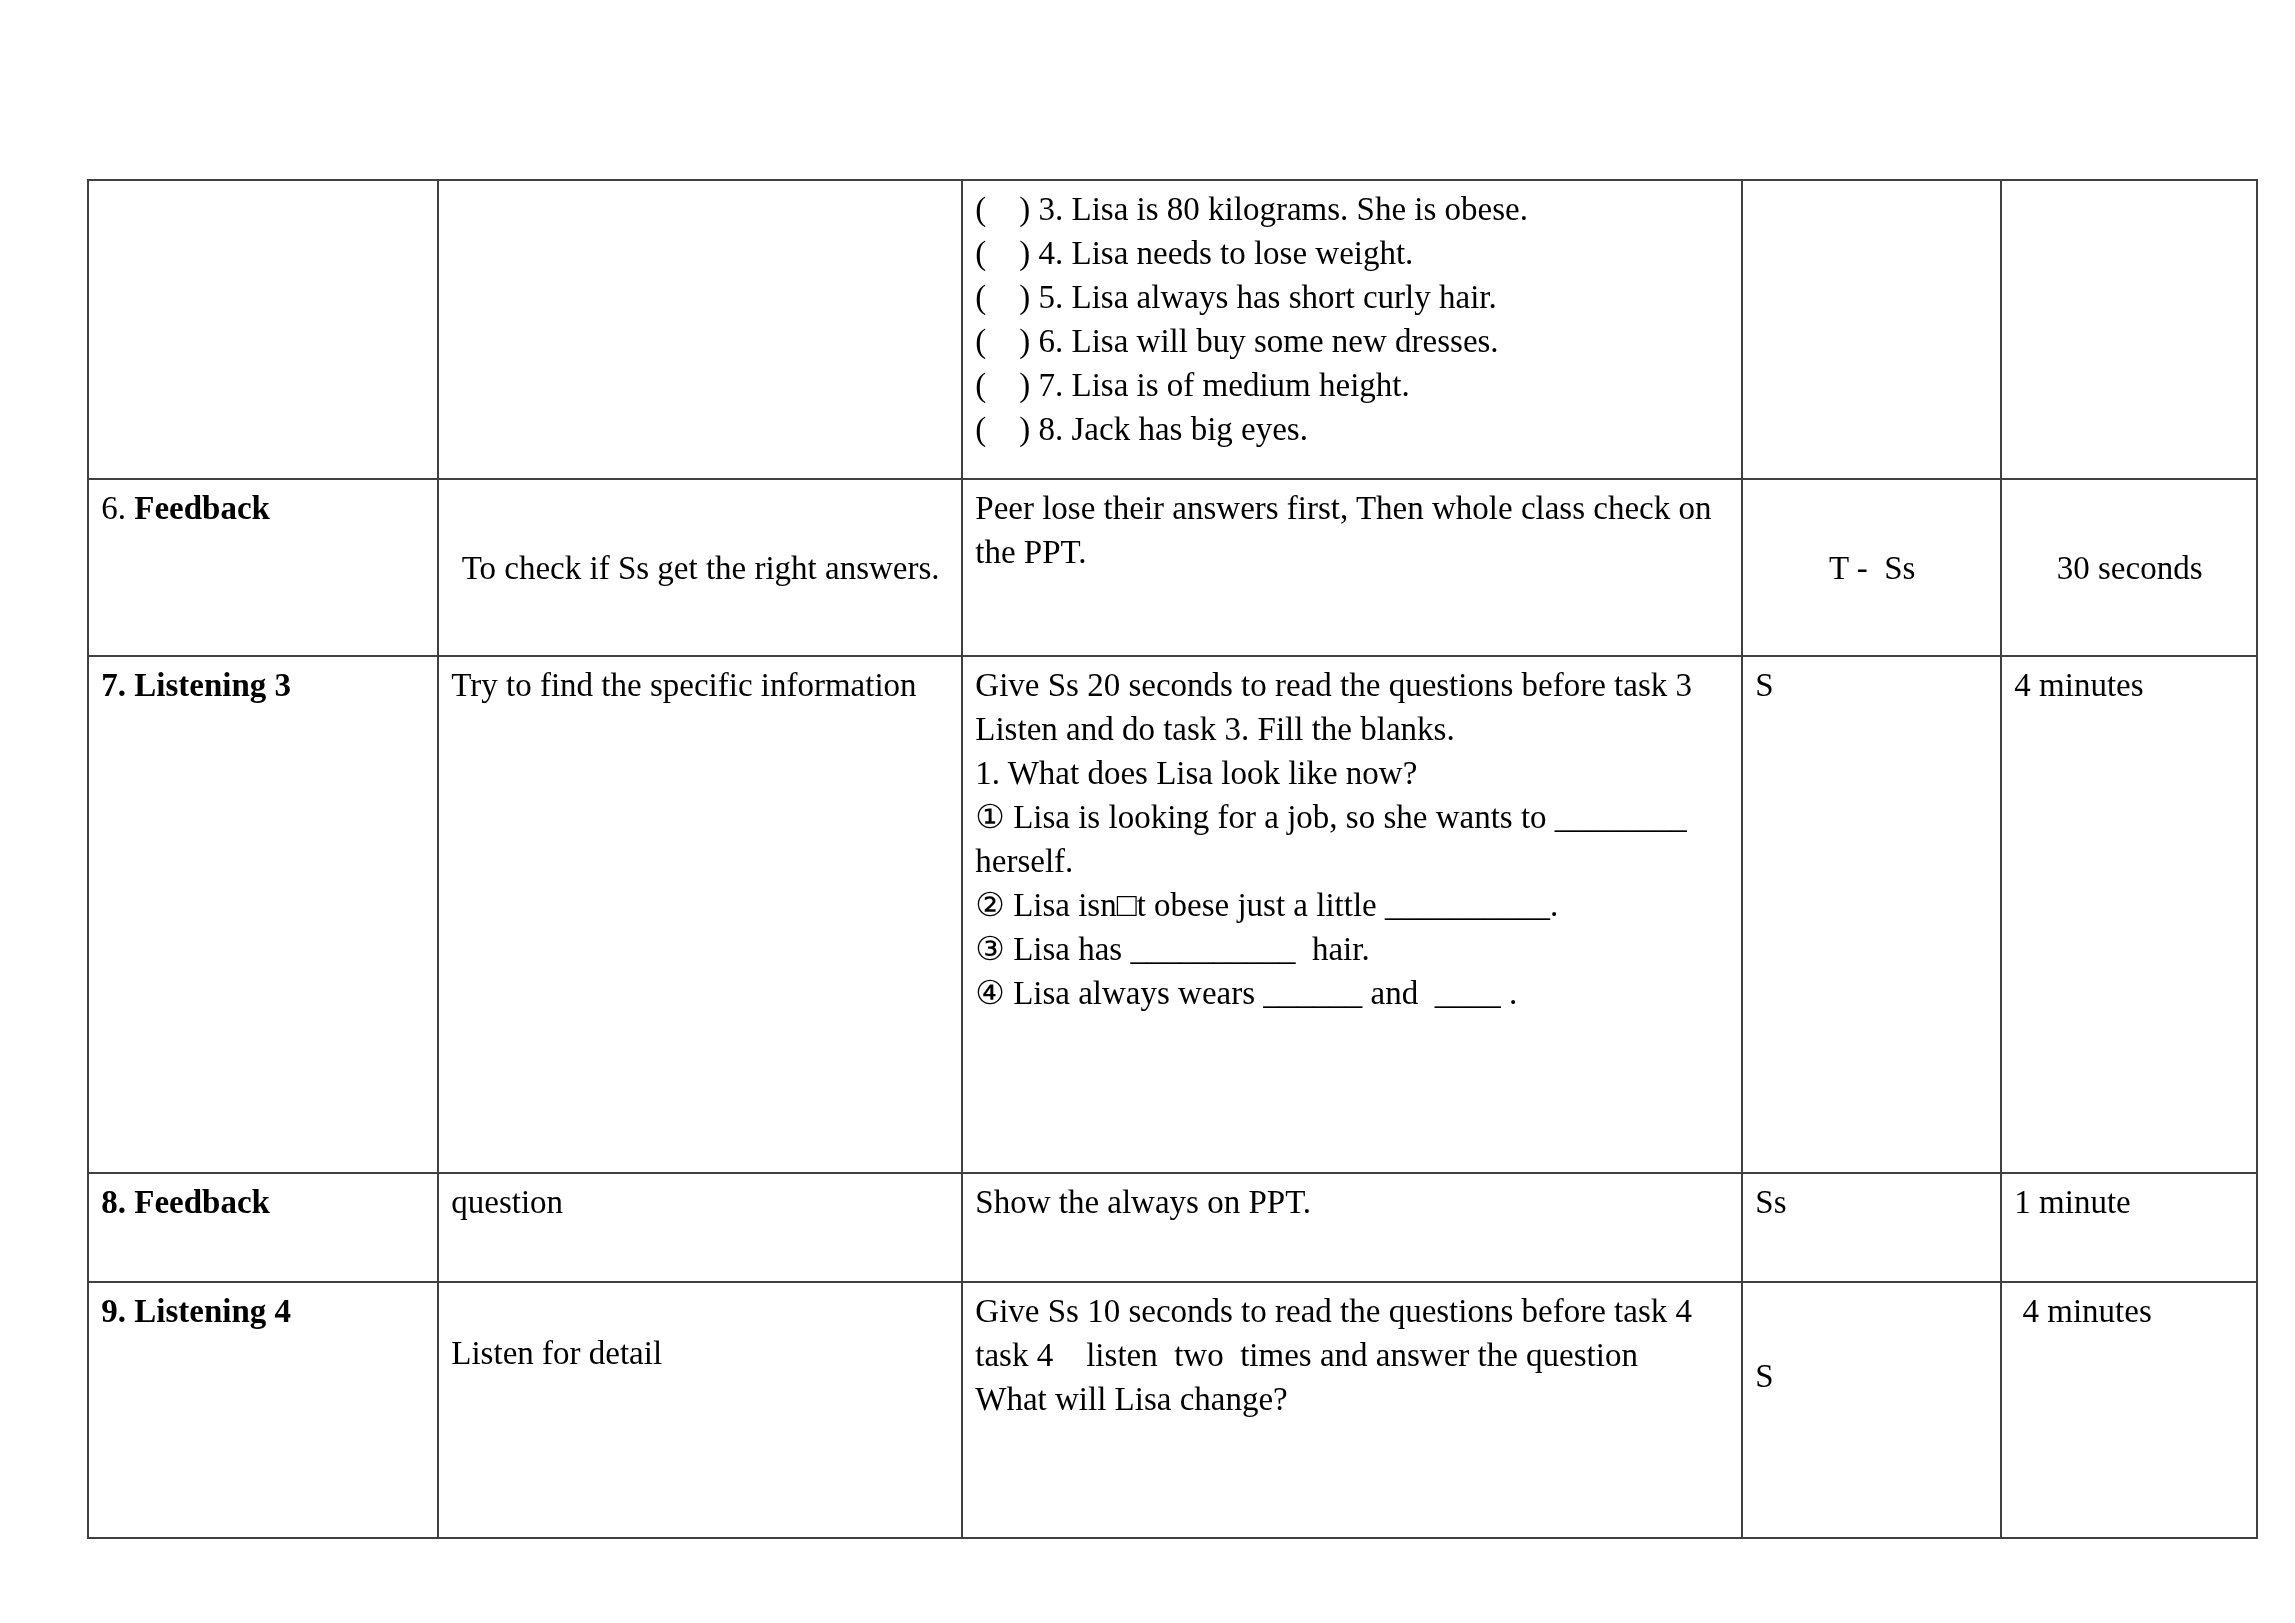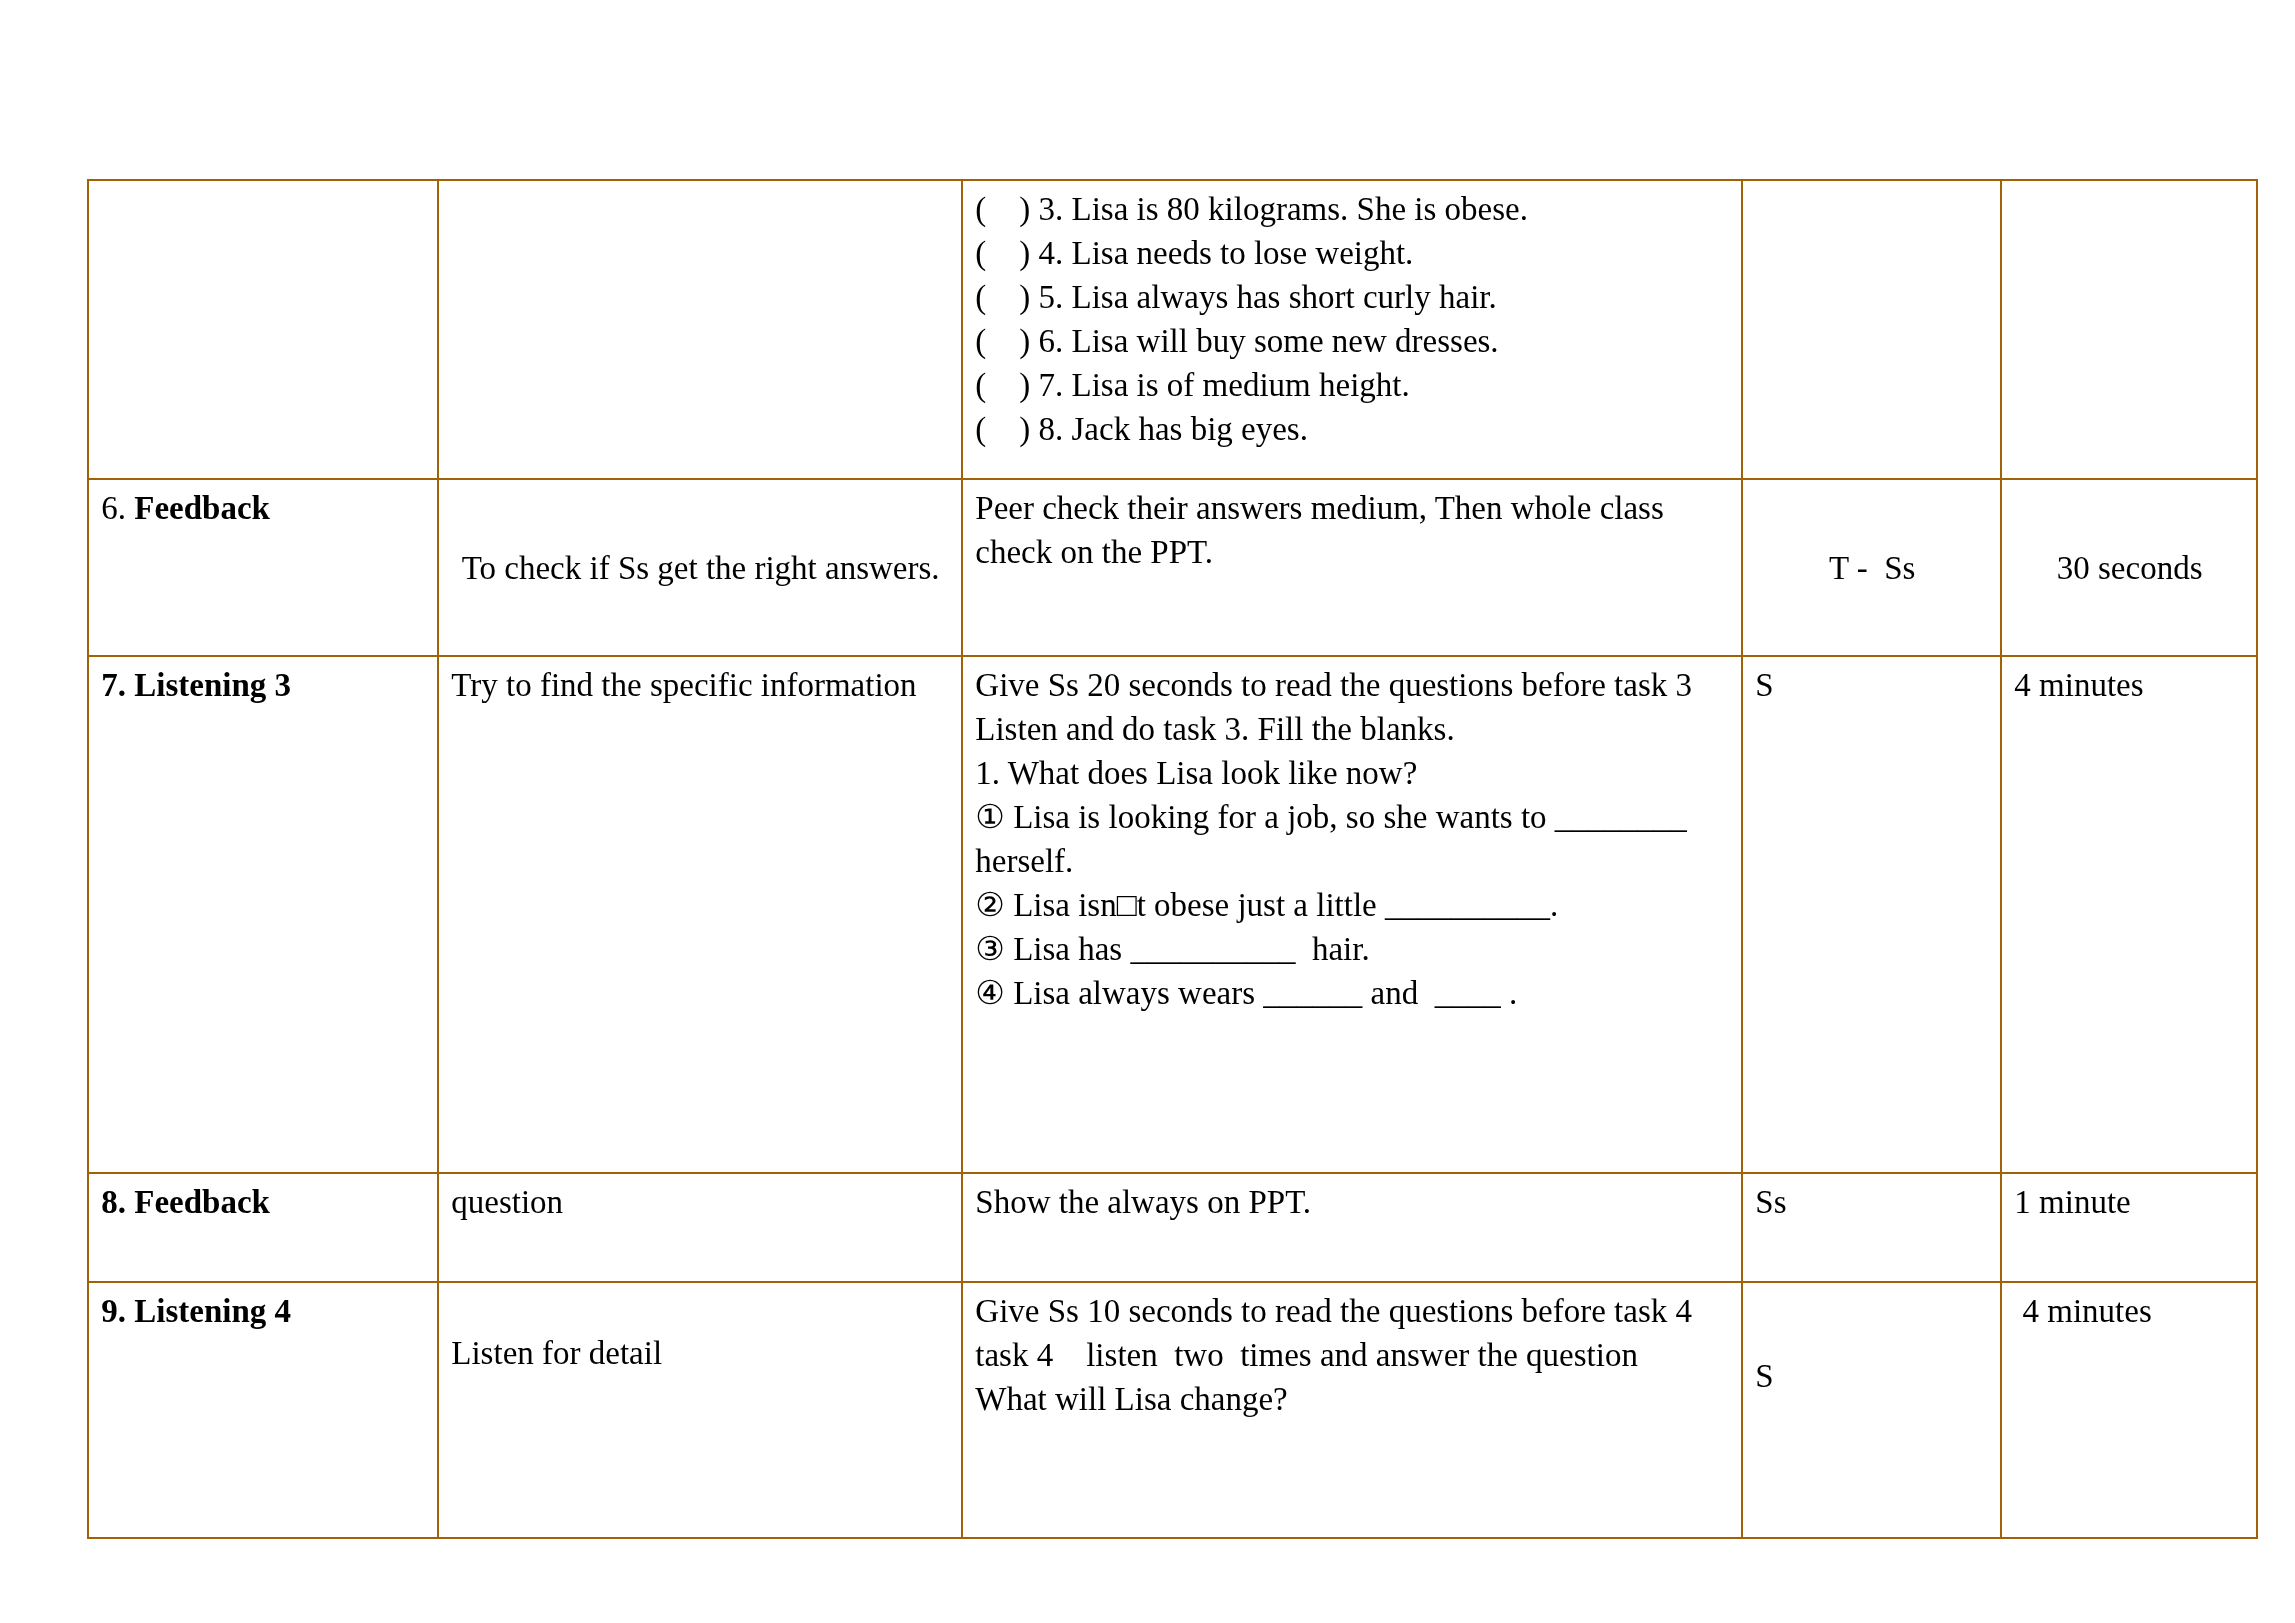--- a/index.html
+++ b/index.html
@@ -22,21 +22,21 @@
     position: absolute;
     left: 87px;
     top: 179px;
     width: 2169px;
     border-collapse: collapse;
     table-layout: fixed;
     font-size: 33px;
     line-height: 44px;
   }
   table.plan td {
-    border: 2px solid #a16207;
+    border: 2px solid #404040;
     vertical-align: top;
     padding: 5.5px 11px 5.5px 12.3px;
     white-space: pre-wrap;
     word-wrap: break-word;
   }
   td .bold { font-weight: bold; }
   td .plain { font-weight: normal; }
 
   tr.r0 { height: 299px; }
   tr.r1 { height: 177px; }
@@ -76,21 +76,21 @@
 (    ) 6. Lisa will buy some new dresses.
 (    ) 7. Lisa is of medium height.
 (    ) 8. Jack has big eyes.</td>
         <td class="c-int"></td>
         <td class="c-time"></td>
       </tr>
 
       <tr class="r1">
         <td class="c-stage"><span class="plain">6. </span><span class="bold">Feedback</span></td>
         <td class="c-purpose">To check if Ss get the right answers.</td>
-        <td class="c-proc">Peer check their answers medium, Then whole class check on the PPT.</td>
+        <td class="c-proc">Peer lose their answers first, Then whole class check on the PPT.</td>
         <td class="c-int">T -  Ss</td>
         <td class="c-time">30 seconds</td>
       </tr>
 
       <tr class="r2">
         <td class="c-stage"><span class="plain"></span><span class="bold">7. Listening 3</span></td>
         <td class="c-purpose">Try to find the specific information</td>
         <td class="c-proc">Give Ss 20 seconds to read the questions before task 3
 Listen and do task 3. Fill the blanks.
 1. What does Lisa look like now?

